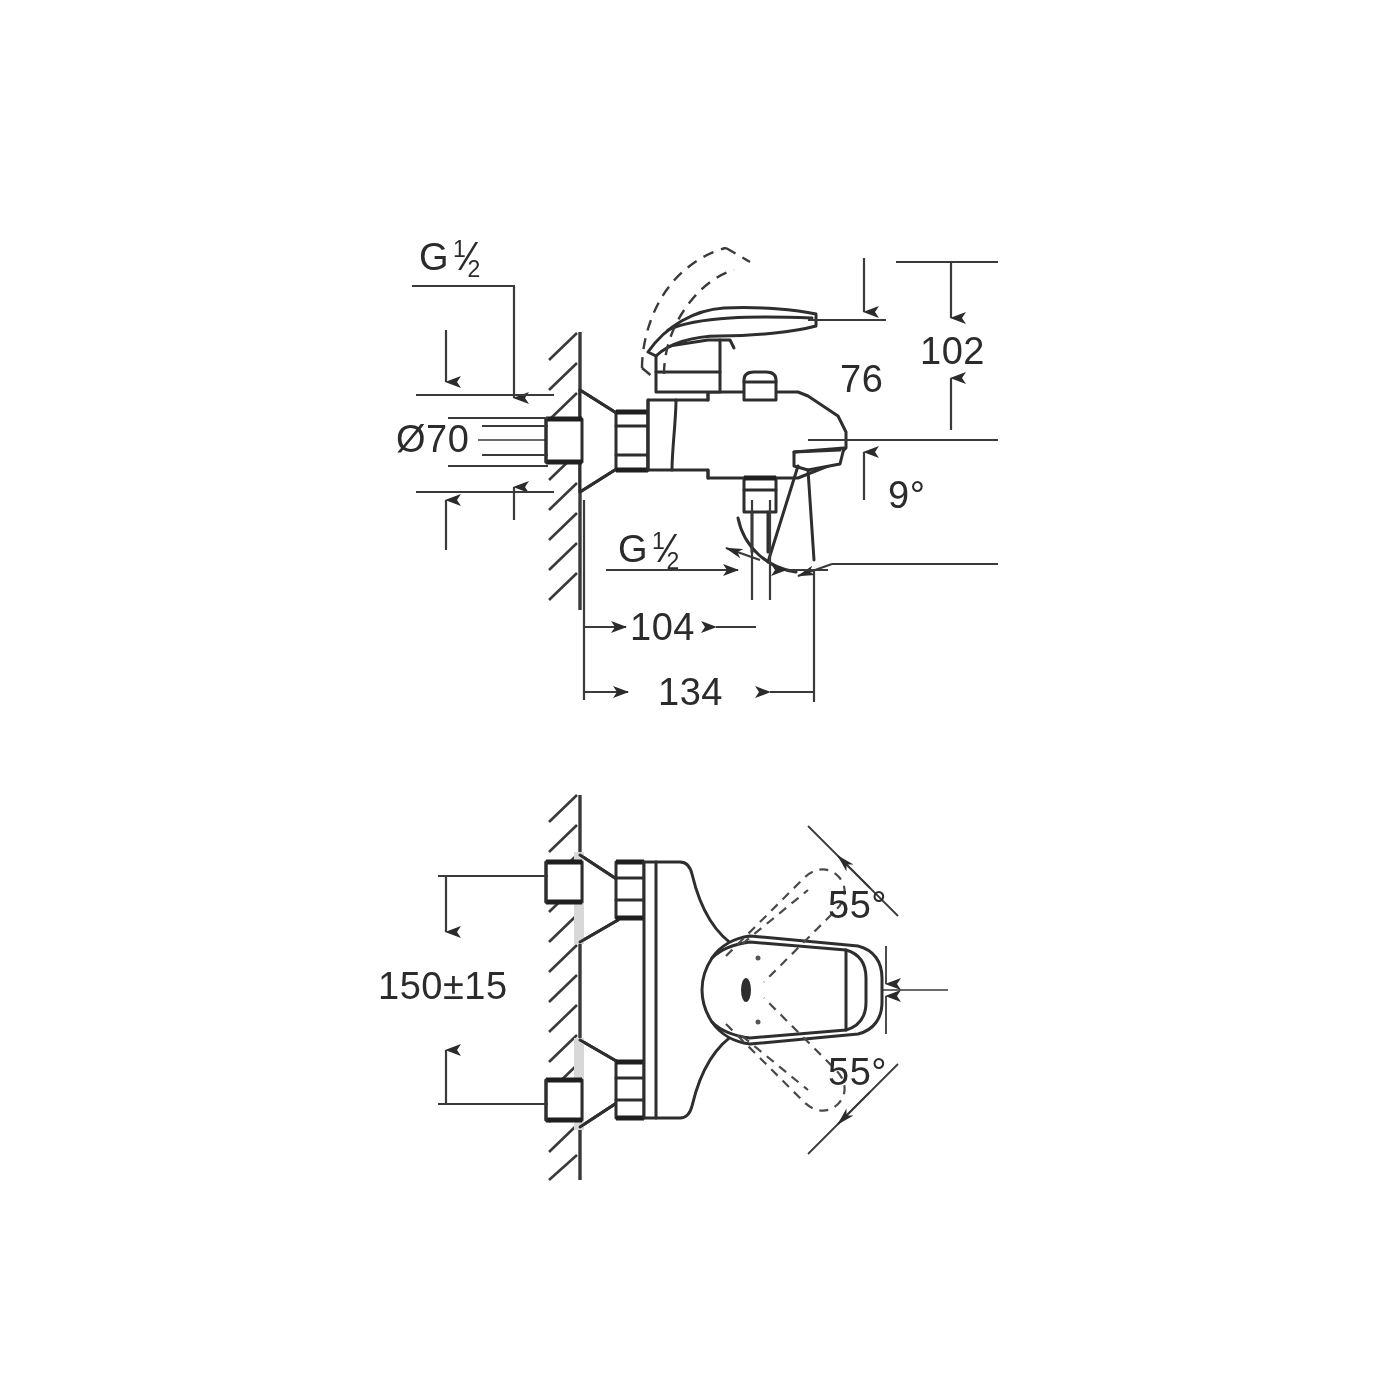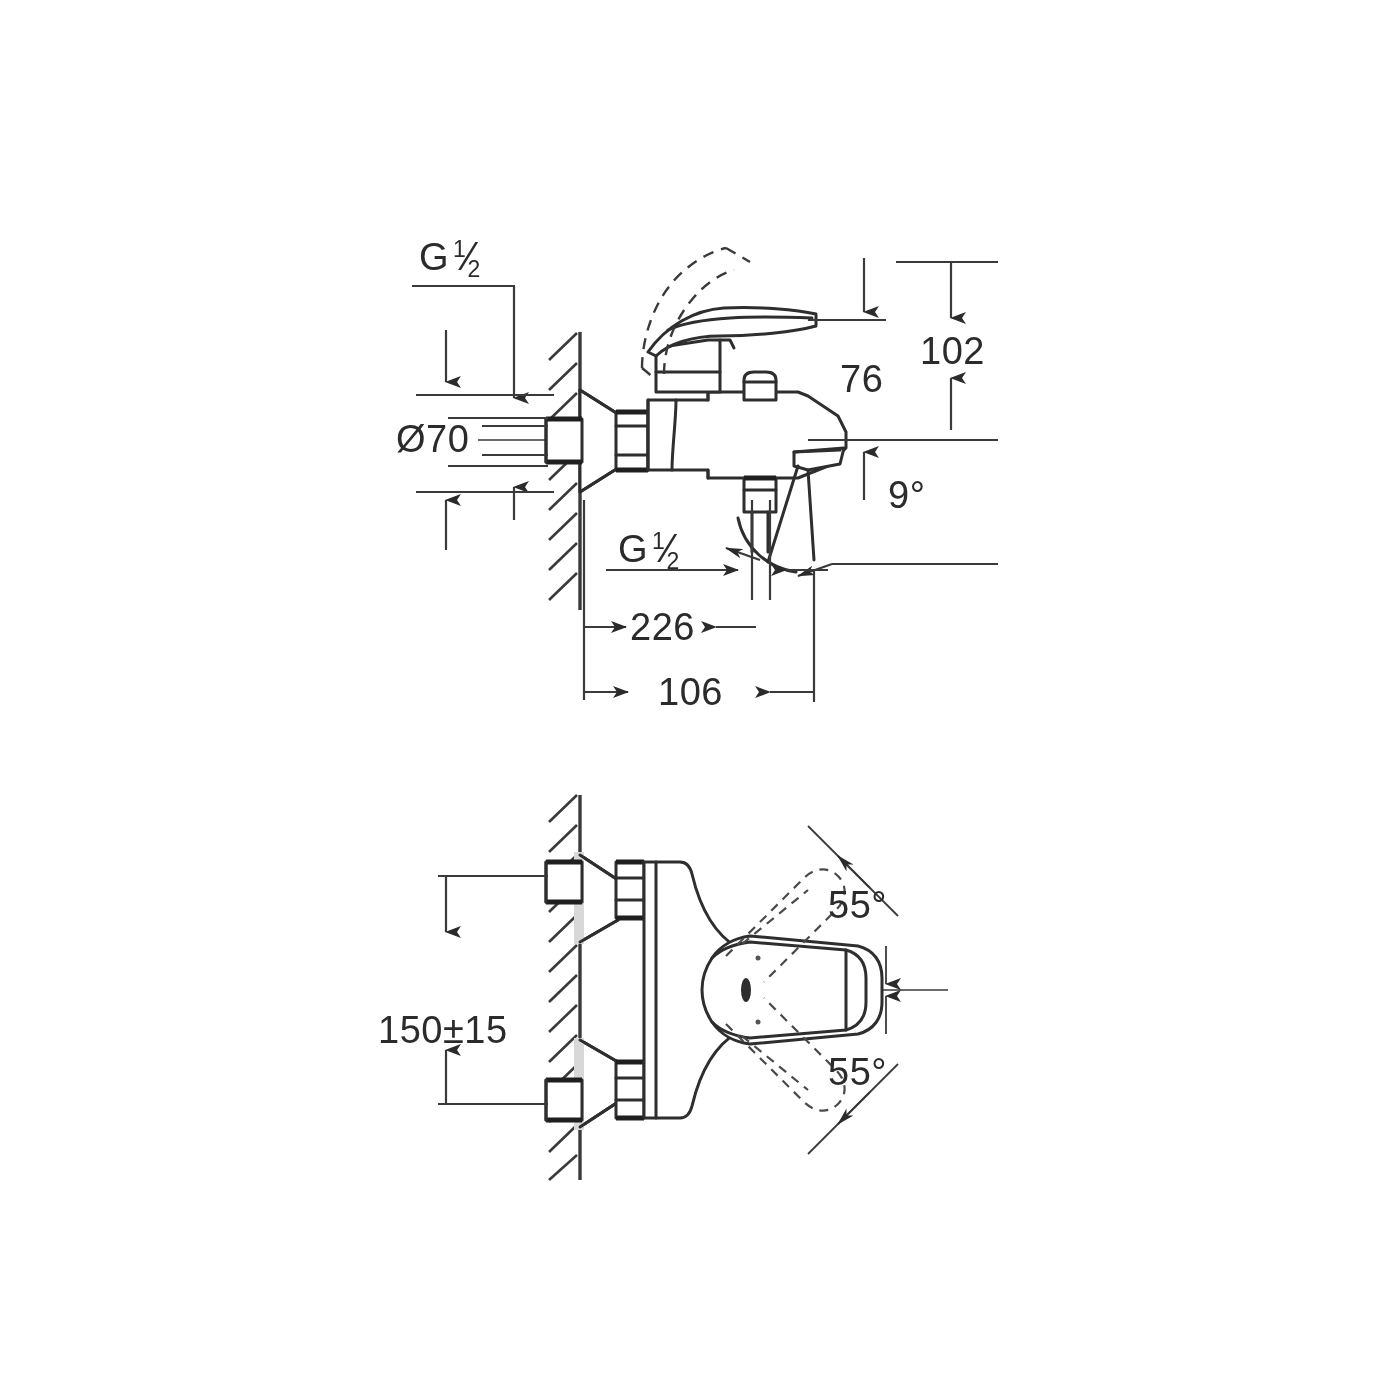--- a/index.html
+++ b/index.html
@@ -366,23 +366,23 @@
   <div class="dimtext" style="position:absolute;left:832px;top:358px;">76</div>
 
   <div class="dimtext" style="position:absolute;left:912px;top:330px;">102</div>
 
   <div class="dimtext" style="position:absolute;left:880px;top:474px;">9°</div>
 
   <div style="position:absolute;left:610px;top:526px;">
     <span class="dimtext">G</span><span class="dimtext frac-num" style="position:relative;top:-13px;left:4px;">1</span><span class="dimtext frac-slash" style="position:relative;left:4px;">⁄</span><span class="dimtext frac-den" style="position:relative;top:7px;left:-2px;">2</span>
   </div>
 
-  <div class="dimtext" style="position:absolute;left:622px;top:606px;">226</div>
-
-  <div class="dimtext" style="position:absolute;left:650px;top:671px;">106</div>
-
-  <div class="dimtext" style="position:absolute;left:370px;top:965px;margin-top:44px;">150±15</div>
+  <div class="dimtext" style="position:absolute;left:622px;top:606px;">104</div>
+
+  <div class="dimtext" style="position:absolute;left:650px;top:671px;">134</div>
+
+  <div class="dimtext" style="position:absolute;left:370px;top:965px;">150±15</div>
 
   <div class="dimtext" style="position:absolute;left:820px;top:884px;">55°</div>
 
   <div class="dimtext" style="position:absolute;left:820px;top:1051px;">55°</div>
 
 </div>
 
 </body></html>

